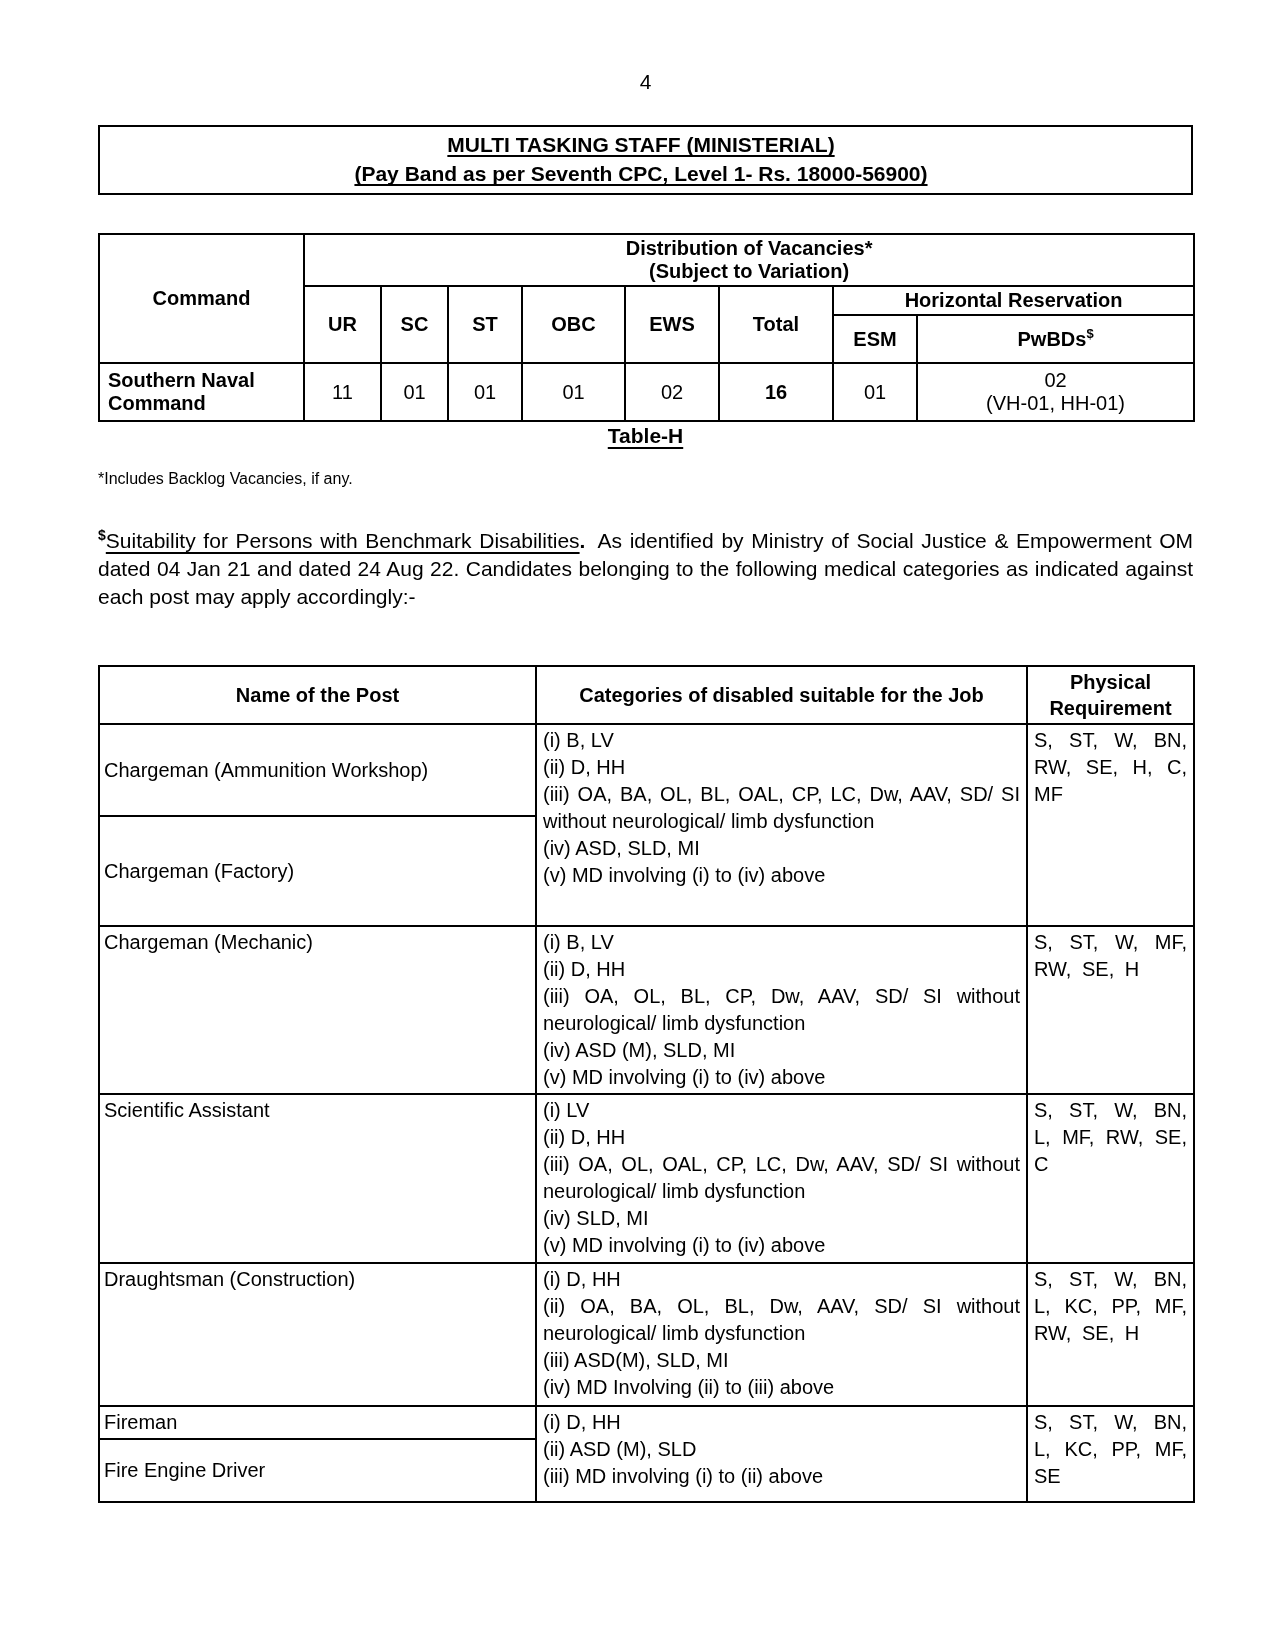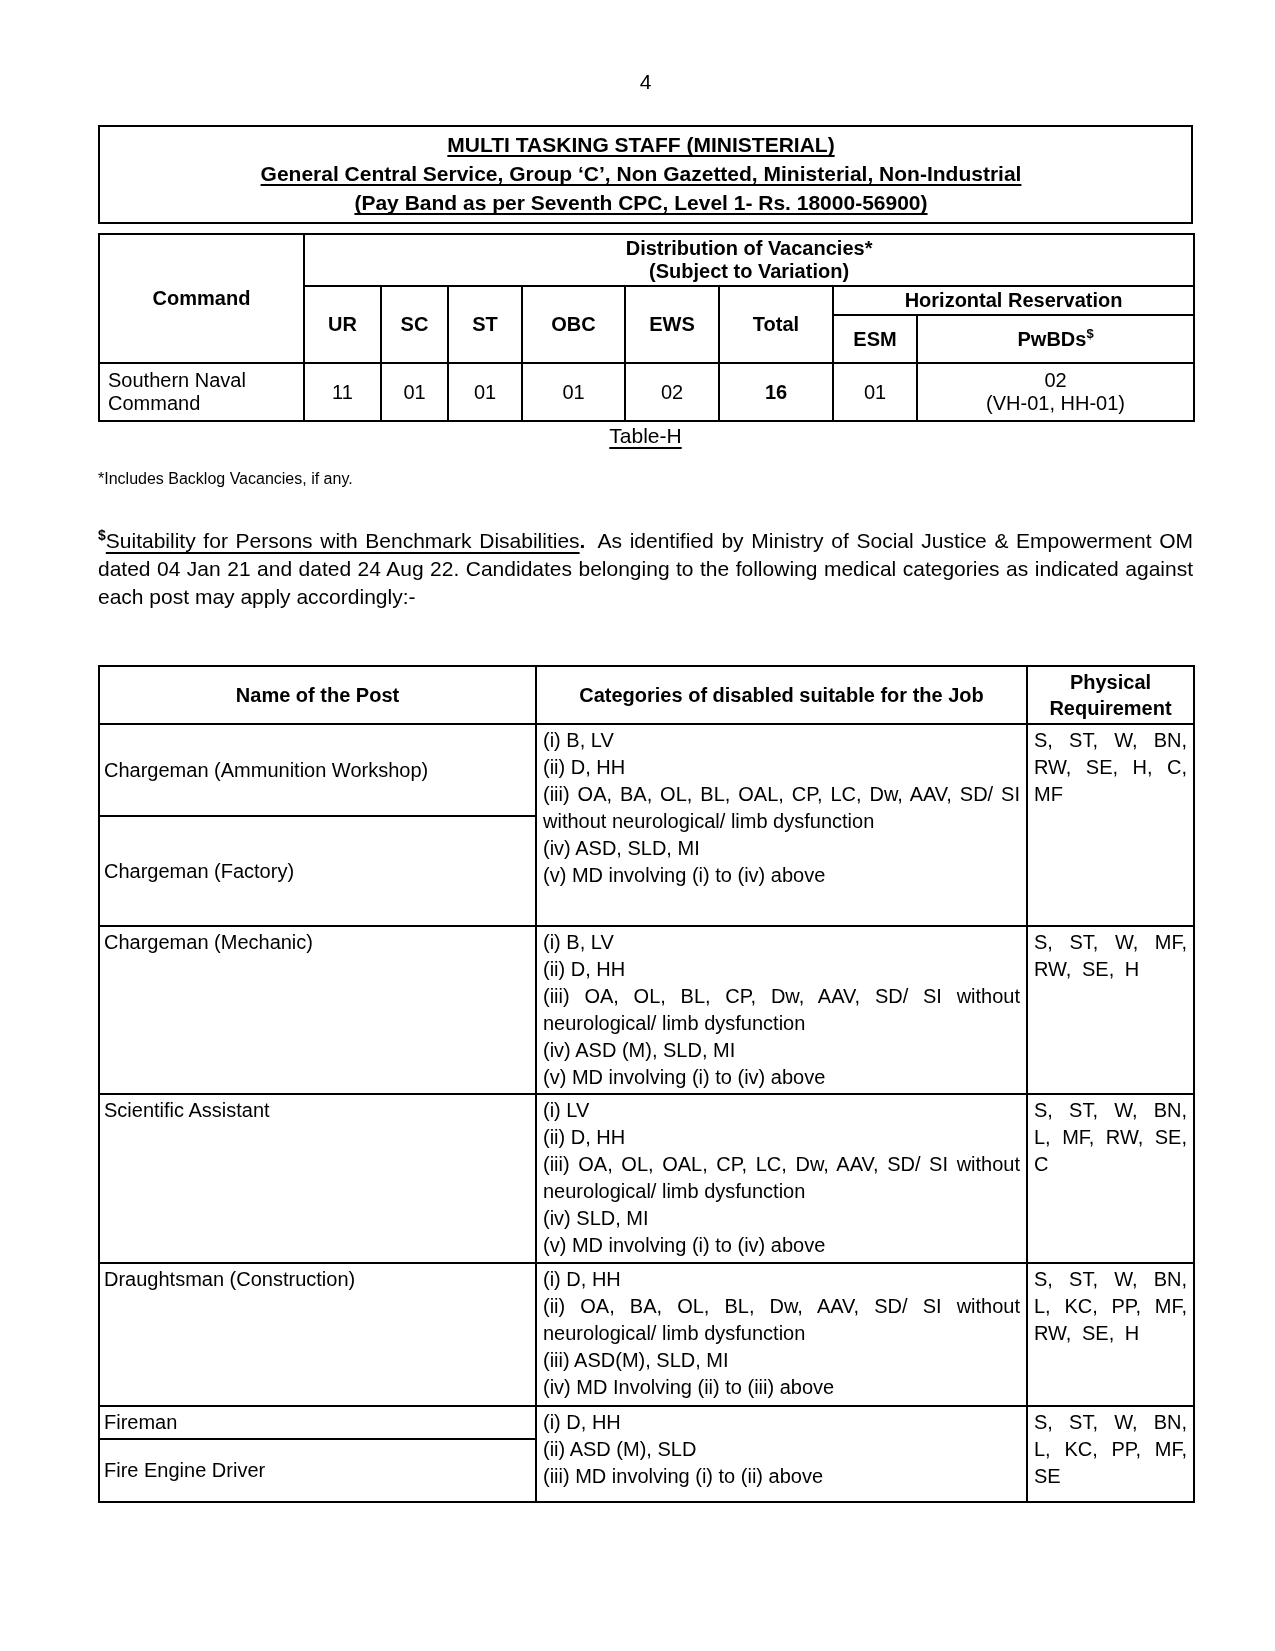--- a/index.html
+++ b/index.html
@@ -30,28 +30,28 @@
     text-decoration-skip-ink:none;
   }
 
   table{border-collapse:collapse;table-layout:fixed;}
   td{border:2px solid #000;box-sizing:border-box;}
 
   
   .vtable{position:absolute;top:233px;left:0;width:1095px;font-size:20px;}
   .vtable td{text-align:center;vertical-align:middle;padding:2px 4px;margin-top:47px;}
   .vtable .hdr{font-weight:bold;}
-  .vtable .cmd-data{text-align:left;padding-left:8px;font-weight:normal;}
+  .vtable .cmd-data{text-align:left;padding-left:8px;font-weight:bold;}
   .vtable .bold{font-weight:bold;}
   .vtable sup{font-size:13px;vertical-align:super;line-height:0;}
 
   
   .table-label{
     position:absolute;top:424px;left:0;width:100%;
-    text-align:center;font-weight:normal;font-size:21px;
+    text-align:center;font-weight:bold;font-size:21px;
   }
   .table-label span{
     text-decoration:underline;text-decoration-thickness:2px;
     text-underline-offset:4px;text-decoration-skip-ink:none;
   }
   .backlog-note{position:absolute;top:470px;left:0;width:100%;font-size:16px;}
   .suit-para{
     position:absolute;top:527px;left:0;width:100%;
     font-size:21px;line-height:28px;text-align:justify;
   }
@@ -78,21 +78,20 @@
 </head>
 <body>
 
 <div class="page">
   <div class="content">
 
     <div class="page-number">4</div>
 
     <div class="title-box">
       <div class="tline">MULTI TASKING STAFF (MINISTERIAL)</div>
-      <div class="tline">General Central Service, Group ‘C’, Non Gazetted, Ministerial, Non-Industrial</div>
       <div class="tline">(Pay Band as per Seventh CPC, Level 1- Rs. 18000-56900)</div>
     </div>
 
     <table class="vtable">
       <colgroup>
         <col style="width:205px">
           <col style="width:77px">
           <col style="width:67px">
         <col style="width:74px">
           <col style="width:103px">

